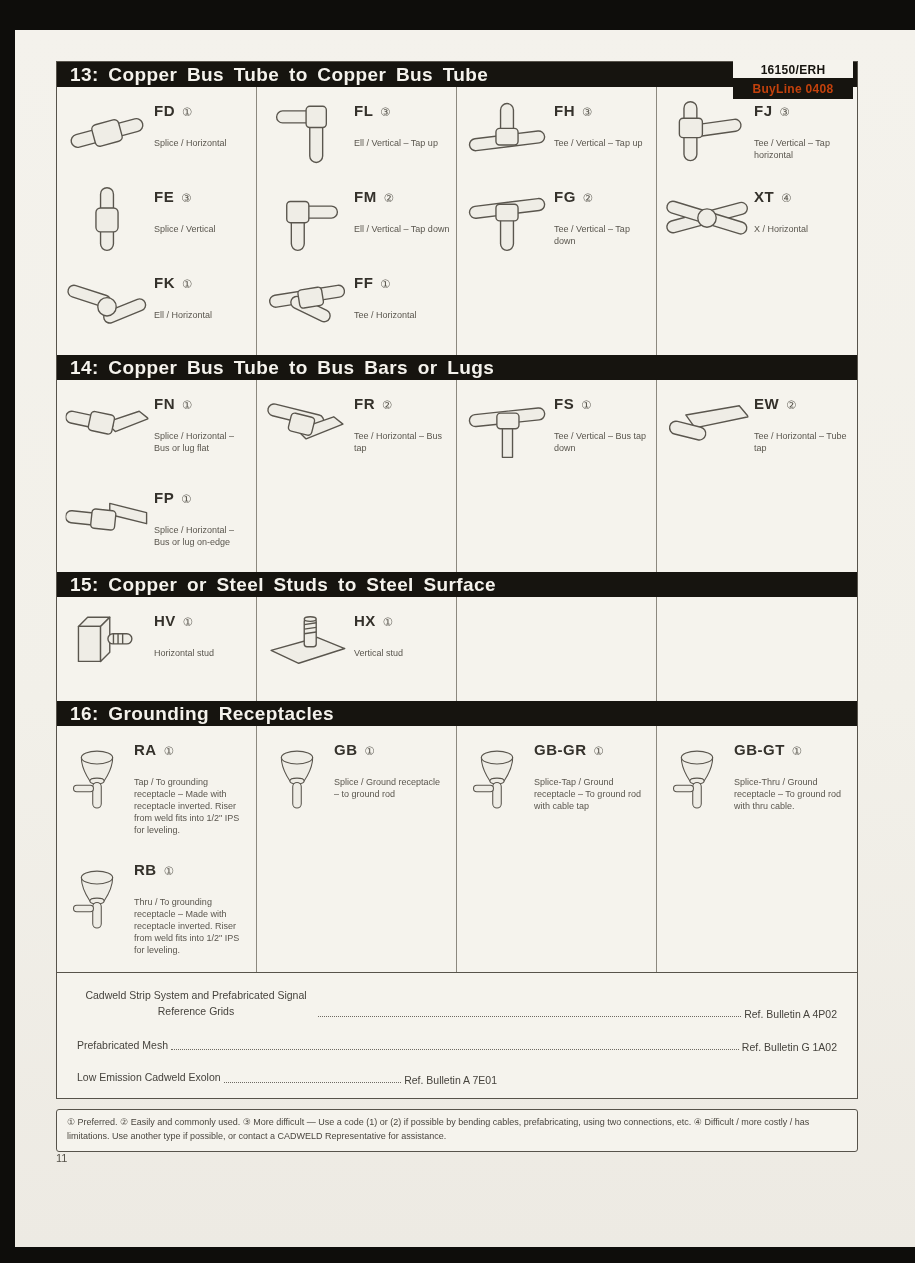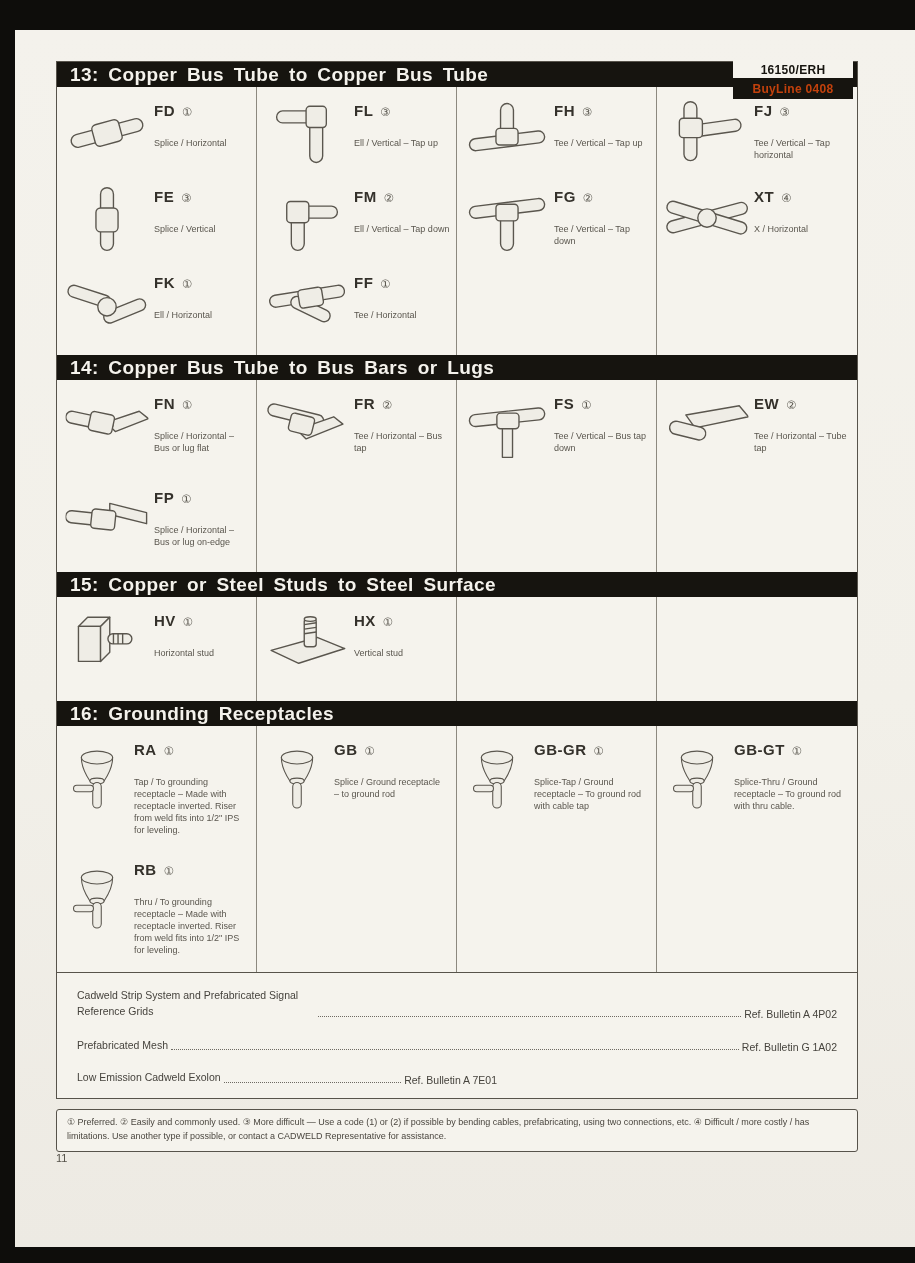--- a/index.html
+++ b/index.html
@@ -51,21 +51,21 @@
   #grid-13 { min-height:268px; } #grid-13 .cell { min-height:86px; }
   #grid-14 { min-height:192px; } #grid-14 .cell { min-height:94px; }
   #grid-15 { min-height:104px; }
   #grid-16 { min-height:246px; } #grid-16 .cell { min-height:120px; }
 
   
   .refs { border-top:1.4px solid #57534b; padding:15px 20px 12px; min-height:120px;
           font-size:10.5px; color:#46433d; }
   .refs-cols { display:flex; gap:48px; }
   .refs-col  { flex:1; display:flex; flex-direction:column; gap:18px; min-width:0; }
-  .ref-row   { display:flex; align-items:flex-end; }
+  .ref-row   { display:flex; align-items:flex-end;text-align:center; }
   .ref-label { max-width:238px; line-height:1.5; }
   .leader    { flex:1; min-width:24px; border-bottom:1.6px dotted #6e6a62; margin:0 3px 3px; }
   .ref-value { white-space:nowrap; }
   .ref-center-wrap { display:flex; justify-content:flex-start; margin-top:17px; }
   .ref-center { width:420px; display:flex; align-items:flex-end; }
 
   
   .footnote-box {
     margin-top:10px; border:1.3px solid #57534b; border-radius:3px;
     padding:6px 10px 7px; font-size:9px; line-height:1.55; color:#4a463f; background:#f5f3ed;

